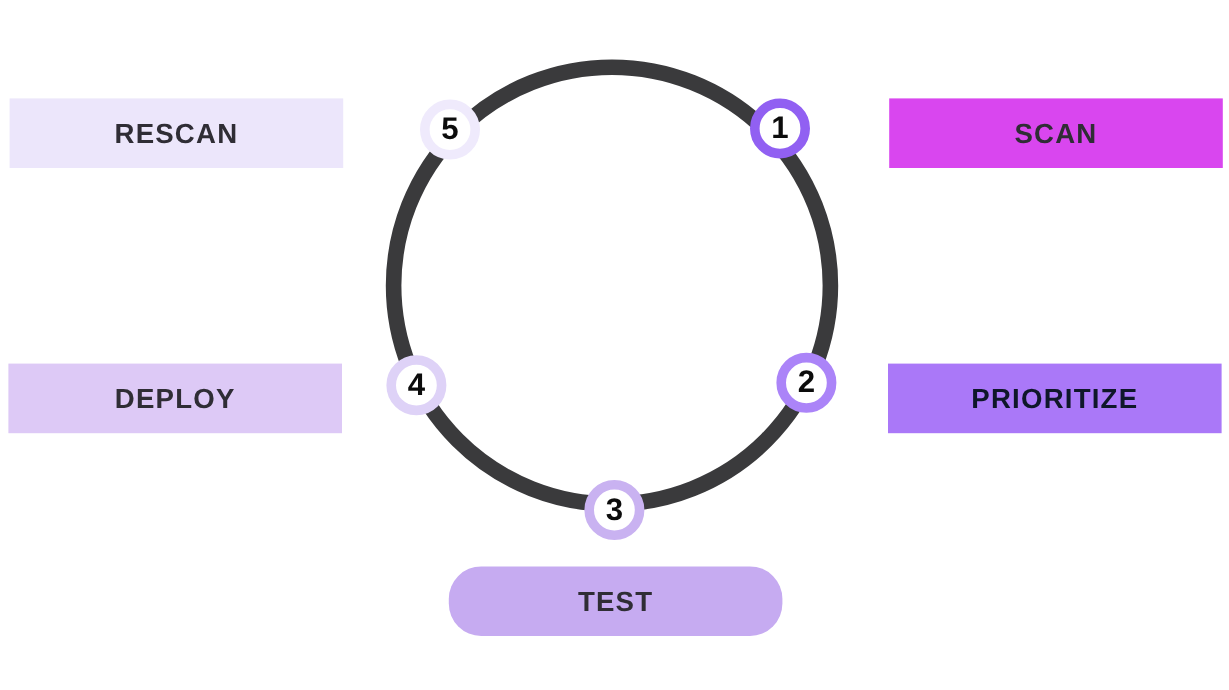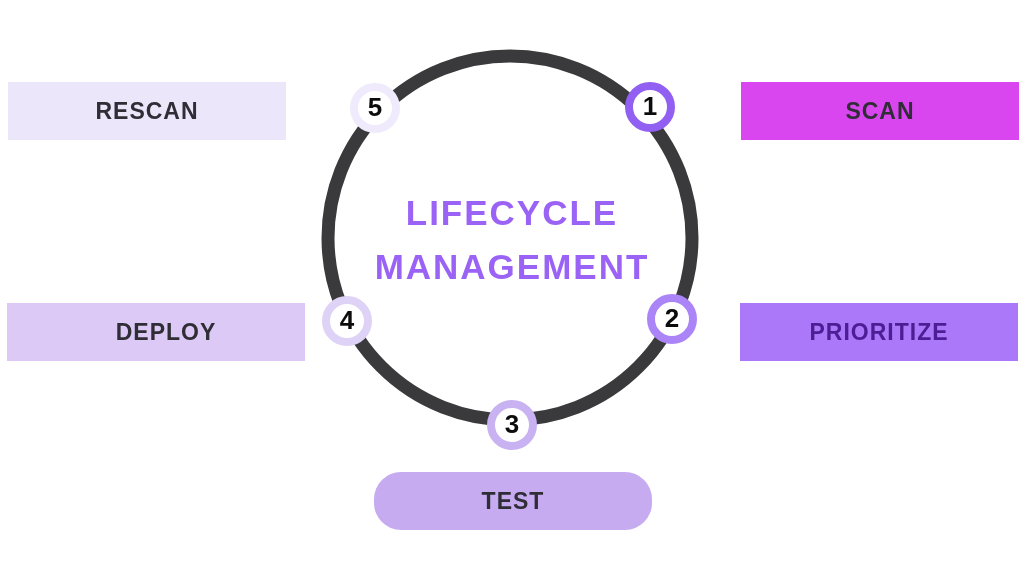--- a/index.html
+++ b/index.html
@@ -80,50 +80,46 @@
 </style>
 </head>
 <body>
 
 <div class="stage">
 
   <svg class="ring-svg" viewBox="0 0 1024 575">
     <circle cx="510" cy="238" r="182" fill="none" stroke-width="13" style="stroke: rgb(58, 58, 60);"></circle>
   </svg>
 
-  <div class="diagram-title" style="color: rgb(155, 99, 245);">
-    <div>LIFECYCLE</div>
-    <div>MANAGEMENT</div>
-  </div>
 
   <div class="badge pos-b1" style="border-color: rgb(145, 96, 242); background-color: rgb(255, 255, 255);">
     <span class="num" style="color: rgb(12, 12, 12);">1</span>
   </div>
   <div class="badge pos-b2" style="border-color: rgb(171, 132, 248); background-color: rgb(255, 255, 255);">
     <span class="num" style="color: rgb(12, 12, 12);">2</span>
   </div>
   <div class="badge pos-b3" style="border-color: rgb(201, 178, 241); background-color: rgb(255, 255, 255);">
     <span class="num" style="color: rgb(12, 12, 12);">3</span>
   </div>
   <div class="badge pos-b4" style="border-color: rgb(222, 210, 247); background-color: rgb(255, 255, 255);">
     <span class="num" style="color: rgb(12, 12, 12);">4</span>
   </div>
   <div class="badge pos-b5" style="border-color: rgb(239, 234, 252); background-color: rgb(255, 255, 255);">
     <span class="num" style="color: rgb(12, 12, 12);">5</span>
   </div>
 
   <div class="label-box pos-scan" style="background-color: #d946ef; color: rgb(47, 45, 53);">
     <span>SCAN</span>
   </div>
-  <div class="label-box pos-prioritize" style="background-color: rgb(170, 120, 248); color: #4c1d95;">
+  <div class="label-box pos-prioritize" style="background-color: rgb(170, 120, 248); color: #0f172a;">
     <span>PRIORITIZE</span>
   </div>
   <div class="label-box pos-test" style="background-color: rgb(198, 171, 241); color: rgb(47, 45, 53); border-radius: 27px;">
     <span>TEST</span>
   </div>
-  <div class="label-box pos-deploy" style="background-color: rgb(221, 201, 246); color: rgb(47, 45, 53); padding-left: 20px;">
+  <div class="label-box pos-deploy" style="background-color: rgb(221, 201, 246); color: rgb(47, 45, 53);">
     <span>DEPLOY</span>
   </div>
   <div class="label-box pos-rescan" style="background-color: rgb(236, 230, 251); color: rgb(47, 45, 53);">
     <span>RESCAN</span>
   </div>
 
 </div>
 
 </body></html>

